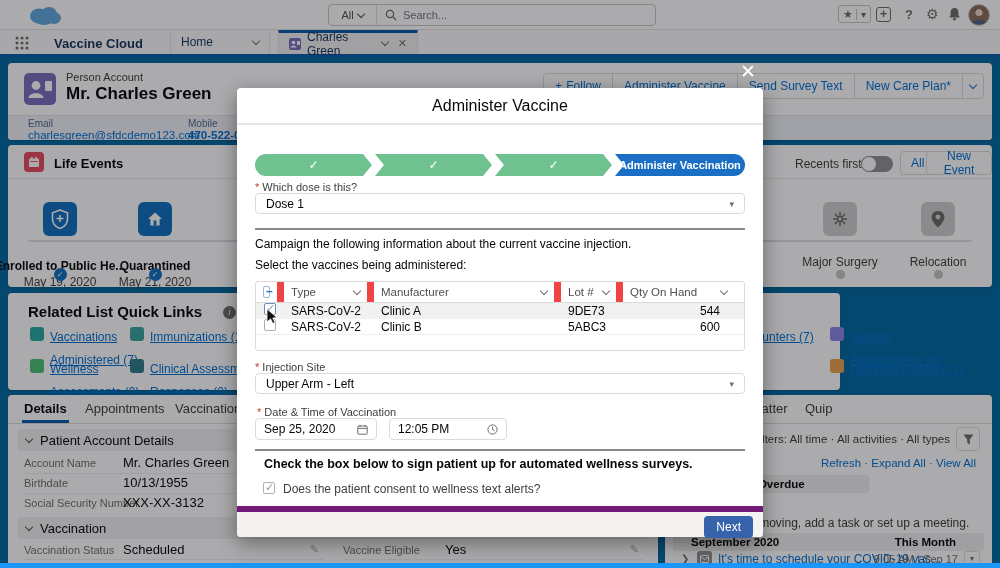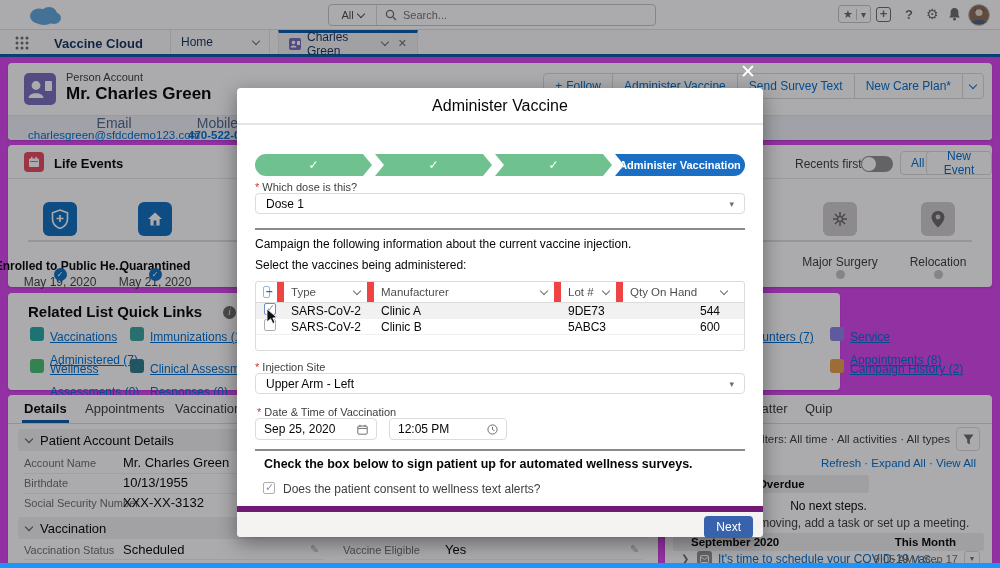--- a/index.html
+++ b/index.html
@@ -1,17 +1,17 @@
 <!DOCTYPE html>
 <html><head>
 <meta charset="utf-8">
 <style>
   * { margin:0; padding:0; box-sizing:border-box; }
   body { font-family:"Liberation Sans", sans-serif; background:#20242b; }
-  #screen { position:relative; width:1000px; height:568px; overflow:hidden; background:#d946ef; font-family:"Liberation Sans", sans-serif; }
+  #screen { position:relative; width:1000px; height:568px; overflow:hidden; background:#0369a1; font-family:"Liberation Sans", sans-serif; }
   .abs { position:absolute; }
 
   
   .topbar { position:absolute; left:0; top:0; width:1000px; height:30px; background:#ffffff; border-bottom:1px solid #e3e3e3; }
   .search-wrap { position:absolute; left:328px; top:4px; width:328px; height:22px; background:#fff; border:1px solid #c9c7c5; border-radius:4px; display:flex; align-items:center; }
   .scope { width:48px; height:100%; border-right:1px solid #dddbda; display:flex; align-items:center; justify-content:center; gap:4px; font-size:11px; color:#514f4d; cursor:pointer; }
   .search-input { border:0; outline:0; flex:1; font-size:11px; color:#706e6b; padding:0 6px; font-family:"Liberation Sans",sans-serif; background:transparent; }
   .util { position:absolute; top:5px; color:#706e6b; font-size:13px; text-align:center; }
   .util-box { border:1px solid #c9c7c5; border-radius:3px; height:18px; display:flex; align-items:center; padding:0 4px; gap:3px; font-size:10px; }
   .avatar { width:22px; height:22px; border-radius:50%; background:#8d6e5a; overflow:hidden; border:1px solid #c9c7c5; }
@@ -27,21 +27,21 @@
   .card { position:absolute; background:#fff; border-radius:4px; box-shadow:0 1px 2px rgba(0,0,0,.15); }
 
   
   .rh-entity { position:absolute; left:58px; top:8px; font-size:11px; color:#3e3e3c; }
   .rh-name { position:absolute; left:58px; top:21px; font-size:17px; font-weight:bold; color:#080707; }
   .btn-group { position:absolute; right:8px; top:10px; display:flex; }
   .sf-btn { height:26px; padding:0 11px; border:1px solid #dddbda; background:#fff; color:#0070d2; font-size:12px; display:inline-flex; align-items:center; gap:4px; margin-left:-1px; cursor:pointer; white-space:nowrap; }
   .btn-group .sf-btn:first-child { border-radius:4px 0 0 4px; }
   .btn-group .sf-btn:last-child { border-radius:0 4px 4px 0; }
   .field-strip { position:absolute; left:0; bottom:0; width:100%; height:25px; background:#eef1f6; border-top:1px solid #e3e5ed; border-radius:0 0 4px 4px; }
-  .fs-label { font-size:14px; color:#54698d; line-height:11px;text-align:center; }
+  .fs-label { font-size:10px; color:#54698d; line-height:11px; }
   .fs-value { font-size:11.5px; color:#0070d2; line-height:13px; }
 
   
   .sec-icon { position:absolute; width:20px; height:20px; border-radius:4px; display:flex; align-items:center; justify-content:center; }
   .le-title { position:absolute; left:46px; top:11px; font-size:13px; font-weight:bold; color:#080707; }
   .toggle { position:absolute; width:32px; height:16px; border-radius:8px; background:#929292; }
   .toggle::after { content:""; position:absolute; left:1px; top:1px; width:14px; height:14px; border-radius:50%; background:#fff; }
   .mini-btn { position:absolute; height:24px; border:1px solid #dddbda; border-radius:4px; background:#fff; color:#0070d2; font-size:12px; display:inline-flex; align-items:center; gap:5px; padding:0 10px; cursor:pointer; }
   .tl-line { position:absolute; left:20px; right:20px; top:95px; height:2px; background:#dcdfe5; }
   .event { position:absolute; top:57px; width:150px; text-align:center; }
@@ -373,21 +373,20 @@
     <span class="abs" style="right:12px; top:32px; width:24px; height:24px; border:1px solid #dddbda; border-radius:4px; display:flex; align-items:center; justify-content:center;">
       <svg width="11" height="11" viewBox="0 0 11 11">
           <path d="M0.5 0.5 H10.5 L6.8 5.4 V10.5 L4.2 8.8 V5.4 Z" fill="#706e6b"></path>
         </svg>
     </span>
     <span class="abs linkblue" style="right:16px; top:62px; font-size:11.5px;">Refresh · Expand All · View All</span>
 
     <div class="act-graybar" style="left:8px; top:80px; width:196px;">
       <span class="abs" style="left:14px; top:3px; font-size:11.5px; font-weight:bold; color:#080707; white-space:nowrap;">Upcoming &amp; Overdue</span>
     </div>
-    <div class="abs" style="left:0; top:104px; width:100%; text-align:center; font-size:12px; color:#080707;">No next steps.</div>
     <div class="abs" style="left:-65px; top:121px; width:457px; text-align:center; font-size:12px; color:#3e3e3c; white-space:nowrap;">To get things moving, add a task or set up a meeting.</div>
 
     <div class="act-graybar" style="left:8px; top:138px; width:311px;">
       <span class="abs" style="left:18px; top:3px; font-size:11.5px; font-weight:bold; color:#080707; white-space:nowrap;">September 2020</span>
       <span class="abs" style="right:28px; top:3px; font-size:11.5px; font-weight:bold; color:#080707;">This Month</span>
     </div>
 
     <span class="abs" style="left:16px; top:158px; font-size:10px; color:#706e6b;">❯</span>
     <span class="abs" style="left:32px; top:156px; width:15px; height:15px; border-radius:3px; background:#939393; display:flex; align-items:center; justify-content:center;">
       <svg width="9" height="8" viewBox="0 0 9 8">

